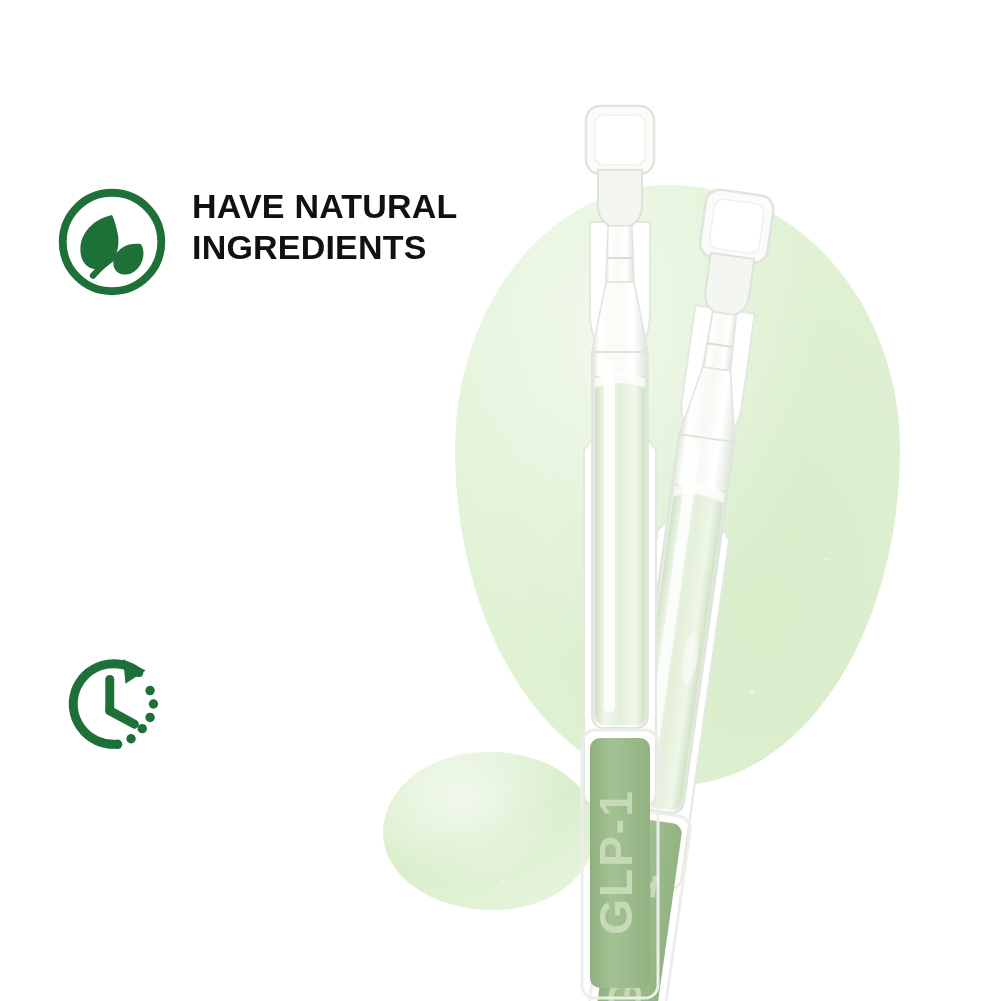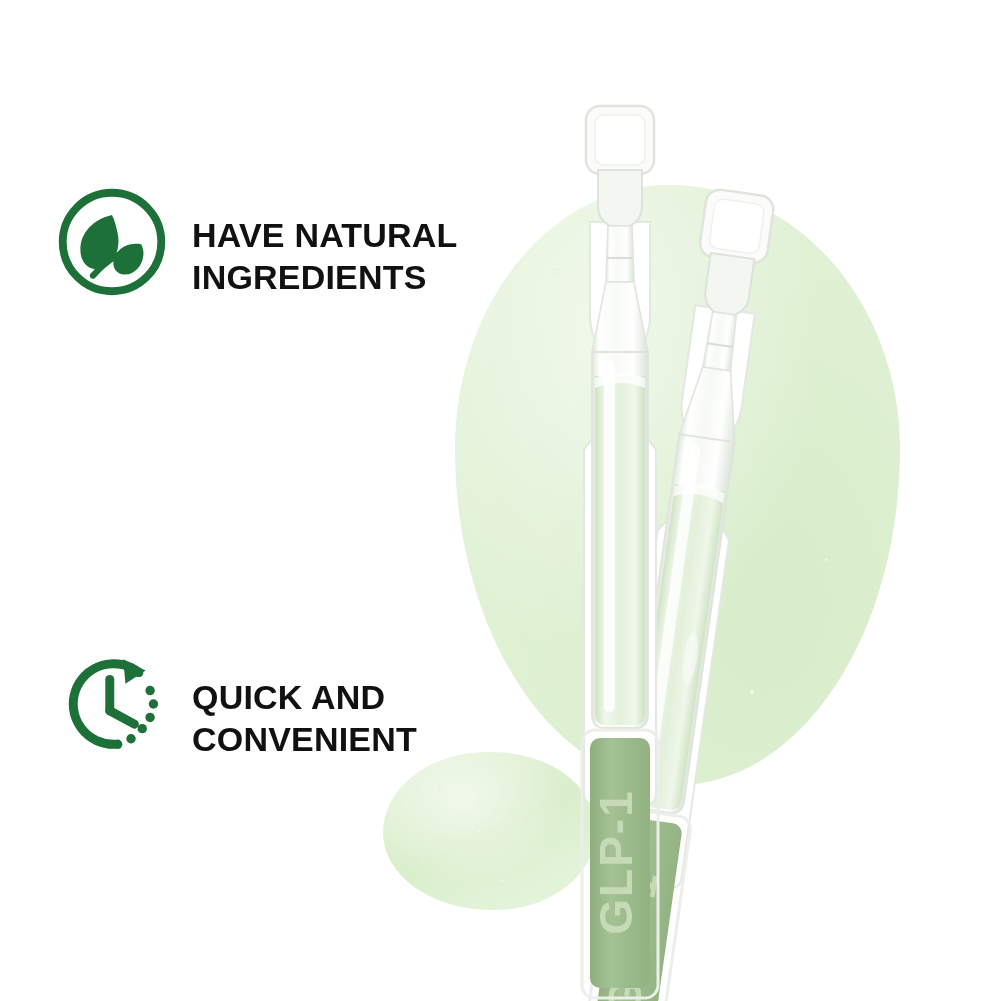--- a/index.html
+++ b/index.html
@@ -15,21 +15,21 @@
     background: #ffffff;
     overflow: hidden;
     font-family: "Liberation Sans", "DejaVu Sans", sans-serif;
   }
 
   
   .feature {
     position: absolute;
     left: 56px;
     display: flex;
-    align-items: flex-end;
+    align-items: flex-start;
     gap: 24px;
   }
   #feature-0 { top: 186px; }
   #feature-1 { top: 420px; }
   #feature-2 { top: 648px; }
 
   .feature-icon {
     width: 112px;
     height: 112px;
     flex: 0 0 112px;
@@ -254,17 +254,15 @@
       <circle cx="84" cy="38" r="4.2" fill="#1c7038"></circle>
       <circle cx="87" cy="50" r="4.2" fill="#1c7038"></circle>
       <circle cx="84" cy="62" r="4.2" fill="#1c7038"></circle>
       <circle cx="77" cy="72" r="4.2" fill="#1c7038"></circle>
       <circle cx="67" cy="81" r="4.2" fill="#1c7038"></circle>
       <circle cx="55" cy="86" r="4.2" fill="#1c7038"></circle>
 
       <path d="M48 28 L48 56" fill="none" stroke="#1c7038" stroke-width="8" stroke-linecap="round"></path>
       <path d="M48 56 L70 68" fill="none" stroke="#1c7038" stroke-width="8" stroke-linecap="round"></path>
     </svg>
-    <div class="feature-text">QUICK AND
-CONVENIENT</div>
   </div>
 
 </div>
 
 </body></html>

